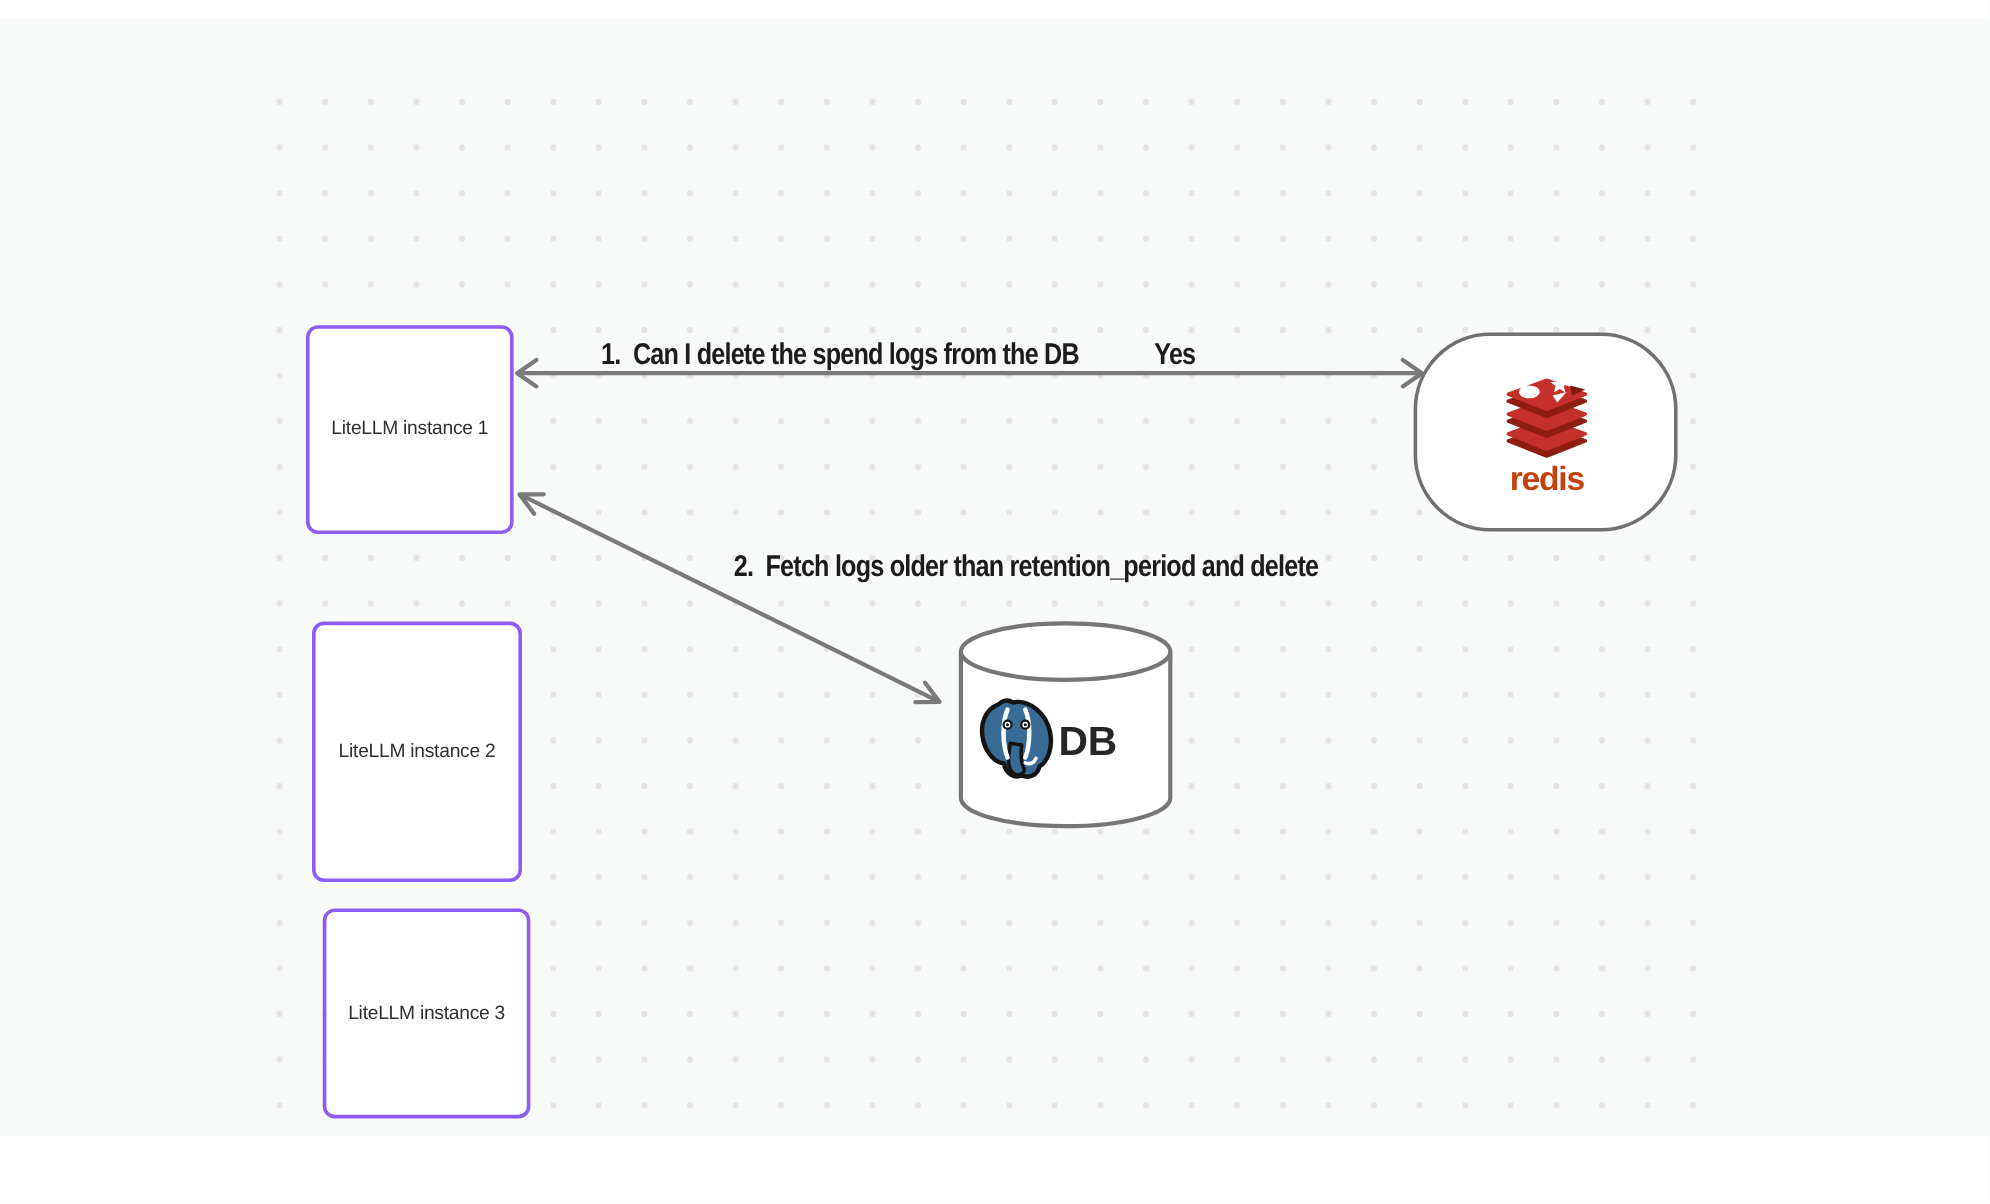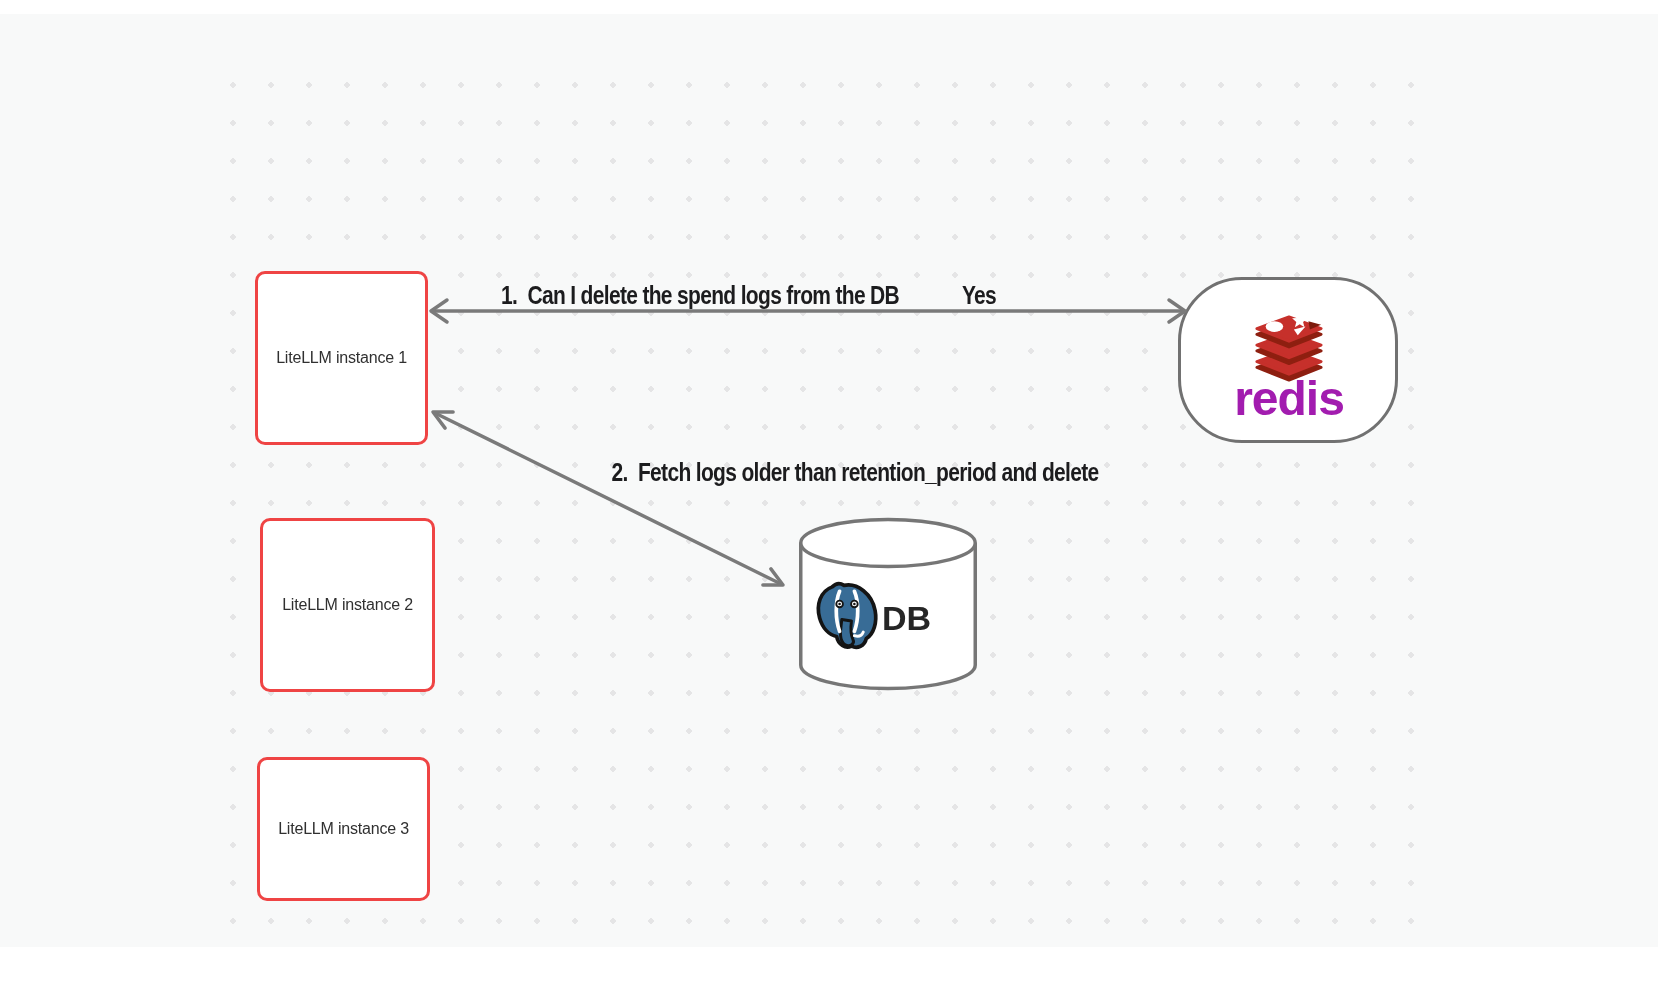--- a/index.html
+++ b/index.html
@@ -10,37 +10,37 @@
   }
   .strip{position:absolute;left:0;width:1658px;background:#ffffff;}
   .strip.top{top:0;height:14px;}
   .strip.bottom{top:947px;height:56px;}
   .dot-grid{
     position:absolute;left:214px;top:66px;width:1214px;height:872px;
     background-image:radial-gradient(circle,#e5e5e6 2.6px,rgba(0,0,0,0) 2.8px);
     background-size:38px 38px;
   }
   .node-box{
-    position:absolute;background:#ffffff;border:3px solid #ef4444;border-radius:10px;
+    position:absolute;background:#ffffff;border:3px solid #8b5cf6;border-radius:10px;
     display:flex;align-items:center;justify-content:center;box-sizing:border-box;
   }
   .node-box .lbl{
     font-size:16px;color:#303030;letter-spacing:-0.2px;white-space:pre;
   }
   #box1{left:255px;top:271px;width:173px;height:174px;}
-  #box2{left:260px;top:518px;width:175px;height:174px;text-align:center;}
-  #box3{left:257px;top:757px;width:173px;height:144px;}
+  #box2{left:260px;top:518px;width:175px;height:217px;text-align:center;}
+  #box3{left:269px;top:757px;width:173px;height:175px;}
   #redis-node{
     position:absolute;left:1178px;top:277px;width:220px;height:166px;
     background:#ffffff;border:3px solid #717171;border-radius:64px;box-sizing:border-box;
   }
   #redis-logo{position:absolute;left:1248px;top:312px;width:82px;height:70px;}
   #redis-word{
     position:absolute;left:1289px;top:377px;transform:translateX(-50%);
-    font-size:48px;font-weight:700;color:#a21caf;letter-spacing:-1px;line-height:44px;text-align:center;
+    font-size:28px;font-weight:700;color:#c2410c;letter-spacing:-1px;line-height:44px;text-align:center;
   }
   #pg-logo{position:absolute;left:810px;top:576px;width:74px;height:78px;}
   #db-word{
     position:absolute;left:882px;top:597px;font-size:34px;font-weight:700;
     color:#262626;letter-spacing:0px;line-height:42px;
   }
   .overlay-svg{position:absolute;left:0;top:0;width:1658px;height:1003px;pointer-events:none;}
   .arrow-label{
     position:absolute;font-weight:700;font-size:25px;line-height:26px;
     letter-spacing:-0.8px;color:#1c1c1e;white-space:pre;

